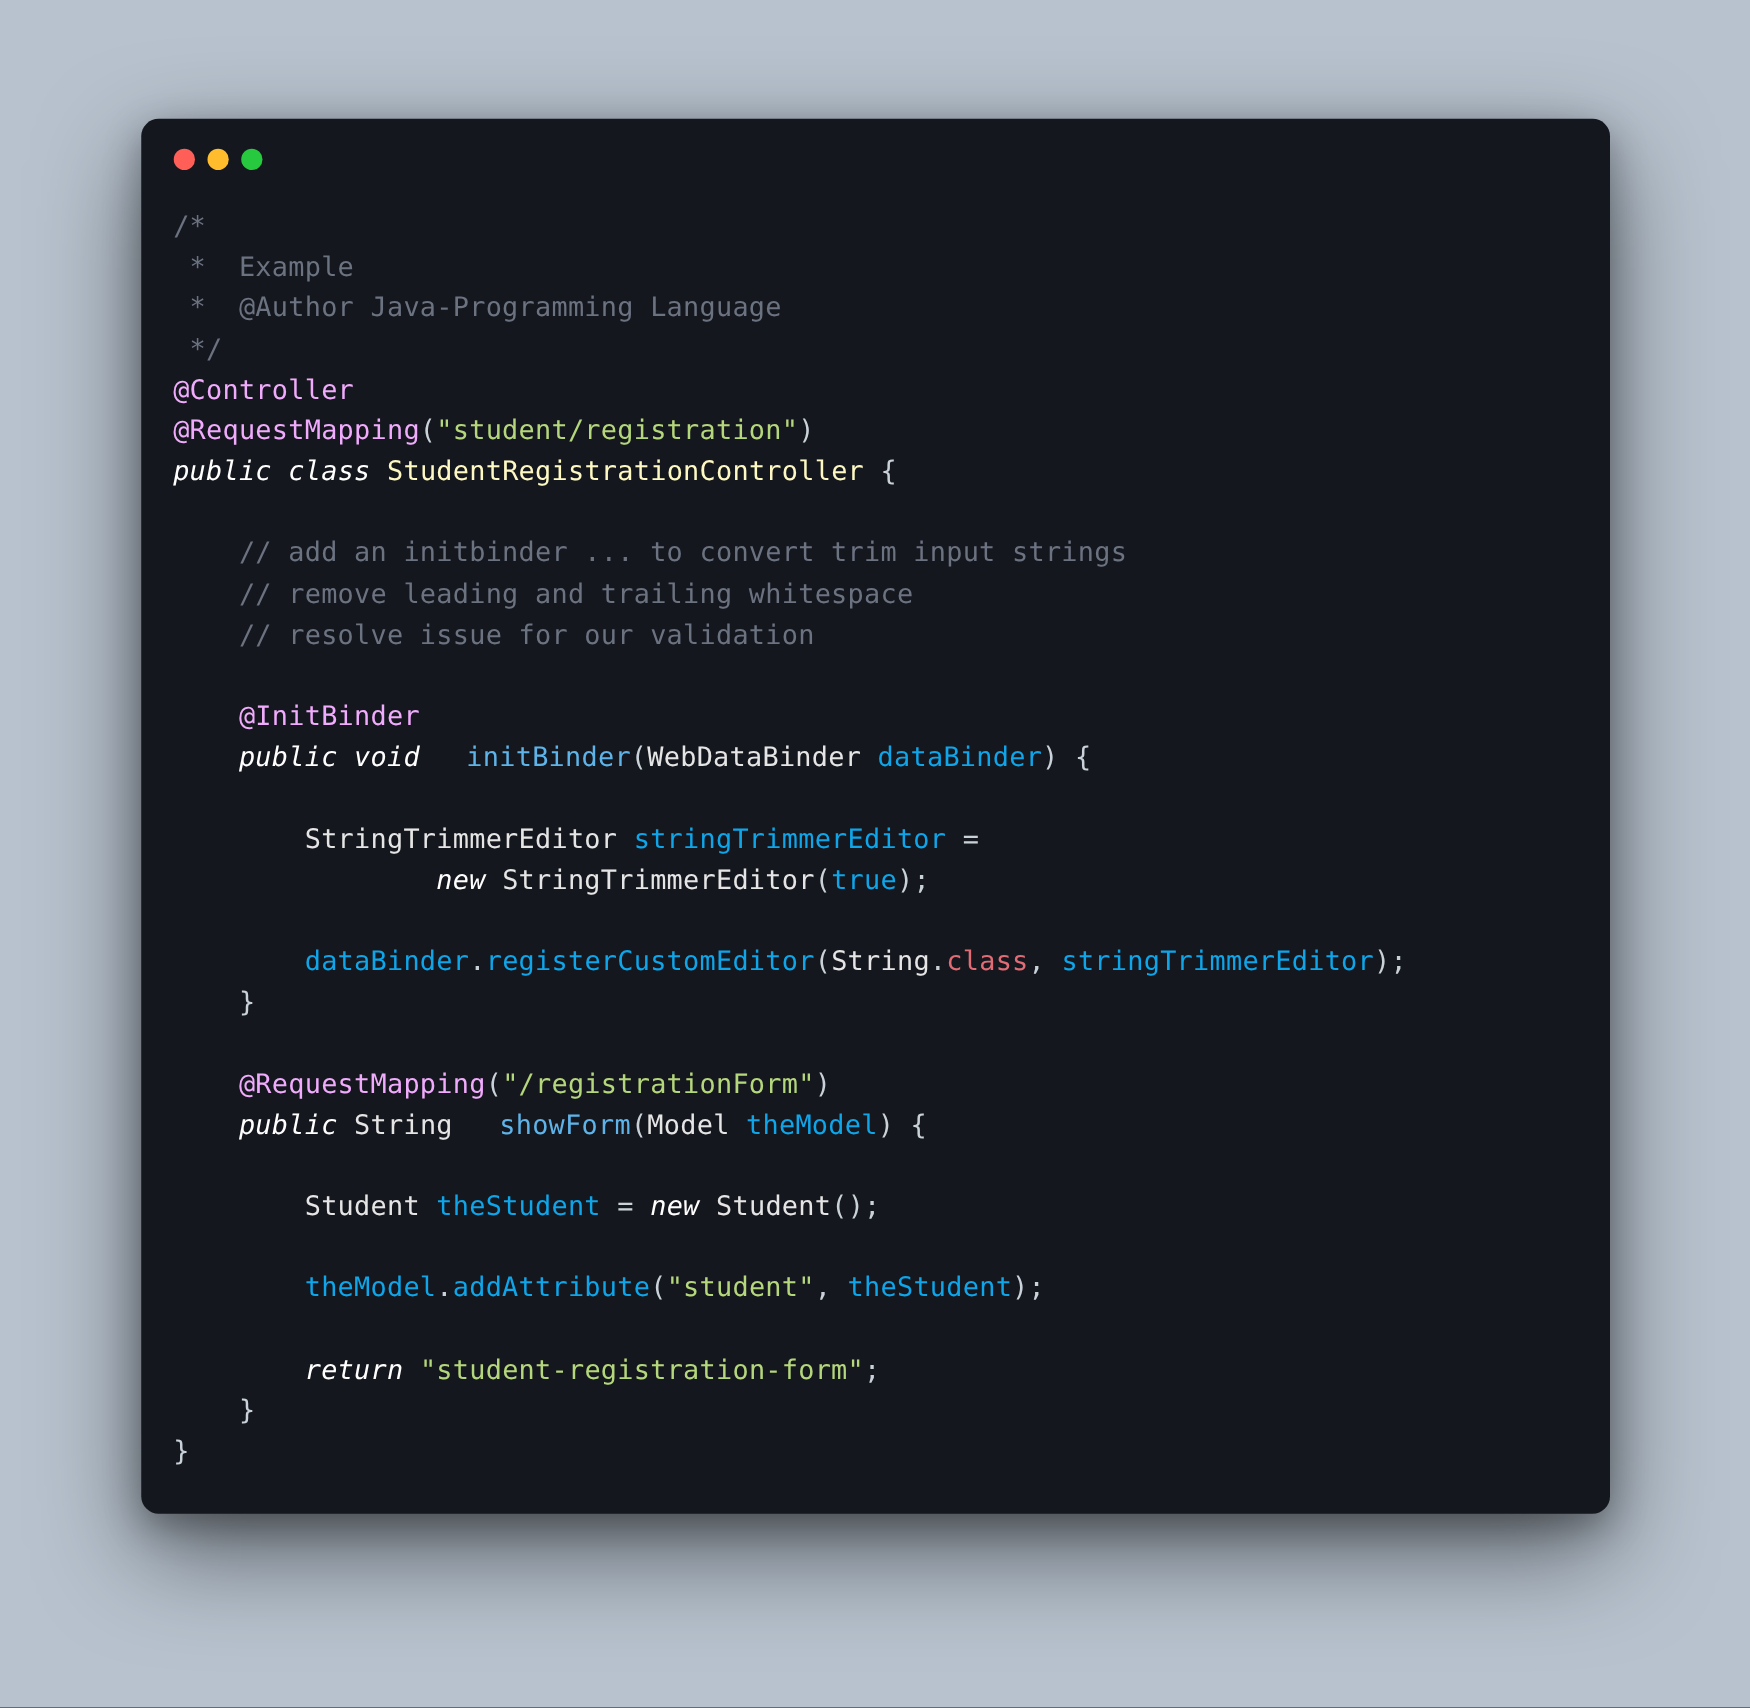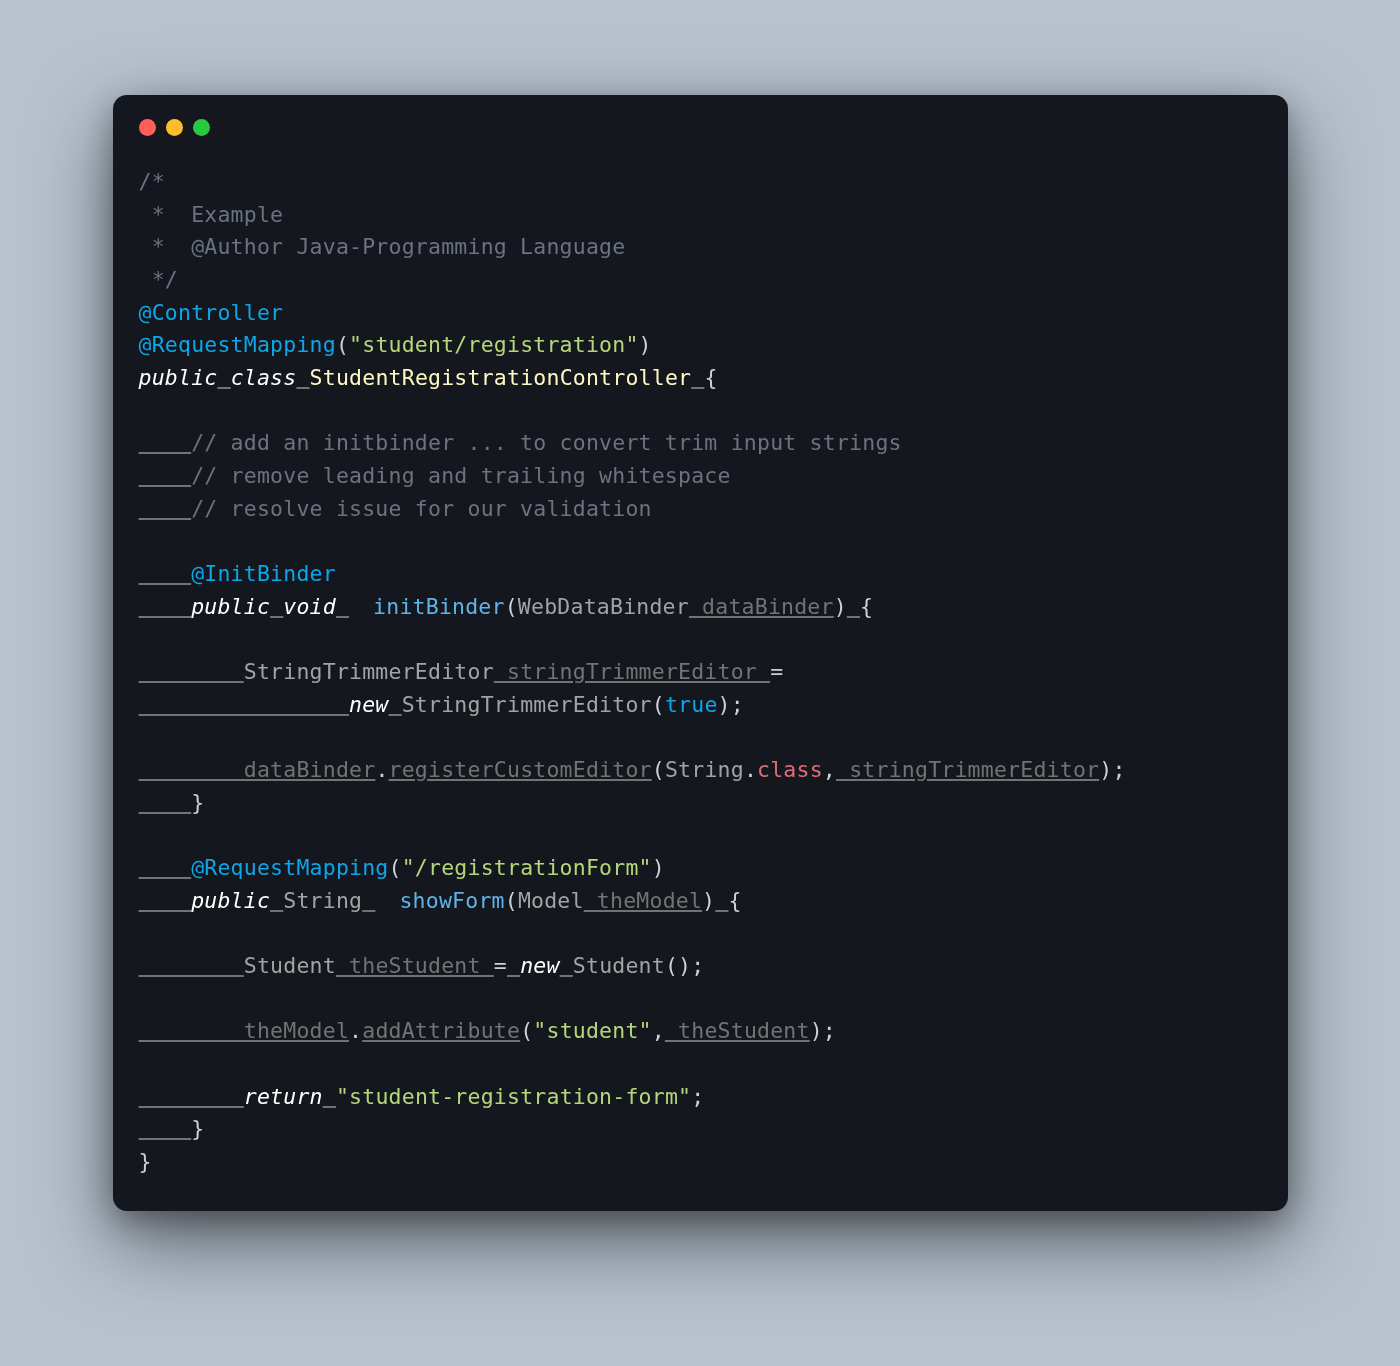--- a/index.html
+++ b/index.html
@@ -37,31 +37,31 @@
   .code {
     font-size: 21.5px;
     line-height: 1.52;
     padding: 0 26px;
     white-space: pre;
     color: #c9d1d9;
     letter-spacing: 0.01em;
     overflow-x: auto;
   }
   .comment { color: #6b7280; }
-  .annotation { color: #0ea5e9; }
+  .annotation { color: #f0abfc; }
   .keyword { color: #ffffff; font-style: italic; }
-  .type { color: #a3a3a3; margin-top: 28px; }
+  .type { color: #e5e5e5; margin-top: 28px; }
   .classname { color: #fef9c3; }
   .method { color: #5eb3e8; margin-left: 24px; }
   .string { color: #b5d77c; }
   .literal { color: #0ea5e9; }
   .paren { color: #c9d1d9; }
   .brace { color: #c9d1d9; }
   .punct { color: #c9d1d9; }
-  .ident { color: #737373; text-decoration: underline; }
+  .ident { color: #0ea5e9; }
   .field { color: #e06c75; }
 </style>
 </head>
 <body>
 
 <div class="window">
   <div class="titlebar">
     <div class="traffic-light tl-red"></div>
     <div class="traffic-light tl-yellow"></div>
     <div class="traffic-light tl-green"></div>

